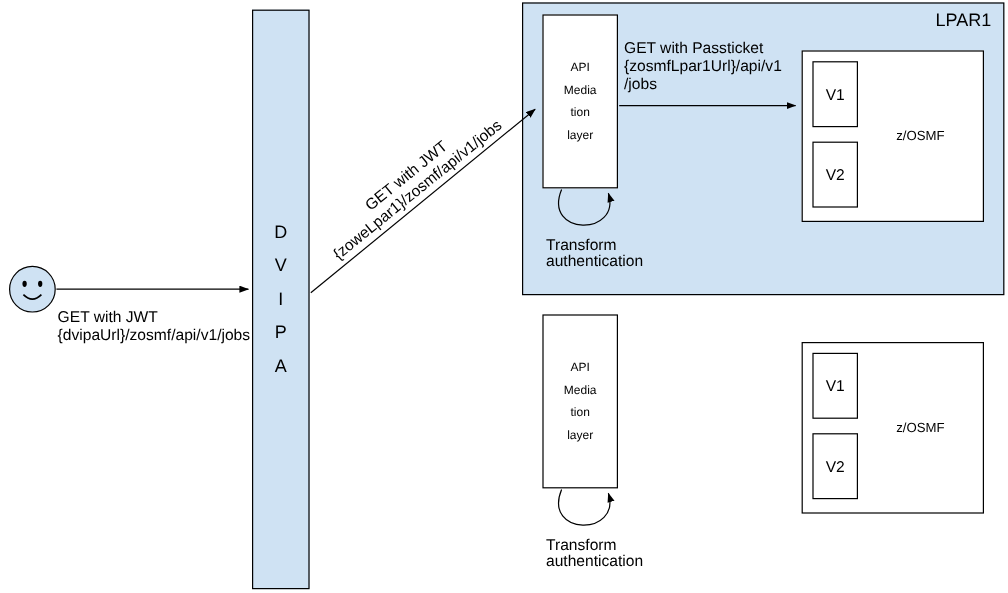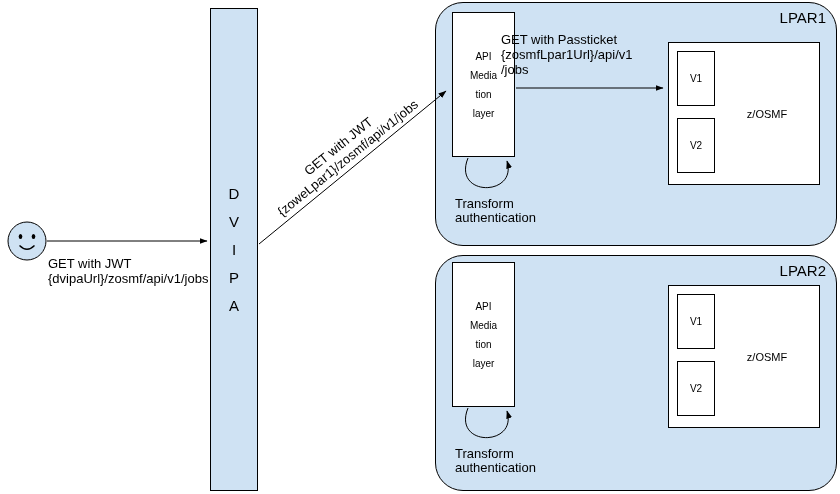--- a/index.html
+++ b/index.html
@@ -47,21 +47,20 @@
   }
   .dvipa .letter {
     font-size: 15px;
     line-height: 28px;
     text-align: center;
   }
 
   
   .lpar {
     z-index: 1;
-    border-radius: 28px;
   }
   .lpar-title {
     position: absolute;
     top: 6px; right: 10px;
     font-size: 15px;
     line-height: 18px;
     z-index: 2;
   }
 
   
@@ -94,21 +93,21 @@
   }
   .vbox {
     position: absolute;
     left: 8px;
     width: 38px; height: 55px;
     background: #ffffff;
     border: 1px solid #000;
     display: flex;
     align-items: center;
     justify-content: center;
-    font-size: 10px;
+    font-size: 13px;
   }
 
   .rotated-label {
     left: 343px; top: 152px;
     transform: translate(-50%, -50%) rotate(-39deg);
     text-align: center;
   }
 
   .transform-label { line-height: 14px; }
 </style>
@@ -164,40 +163,37 @@
     <div class="lpar-title">LPAR1</div>
   </div>
 
   <div class="box white apiml" style="left:452px; top:12px;">
     <div class="apiml-line">API</div>
     <div class="apiml-line">Media</div>
     <div class="apiml-line">tion</div>
     <div class="apiml-line">layer</div>
   </div>
 
-  <div class="label" style="left:501px; top:32px;">
+  <div class="label" style="left:520px; top:32px;">
     <div>GET with Passticket</div>
     <div>{zosmfLpar1Url}/api/v1</div>
     <div>/jobs</div>
   </div>
 
   <div class="box white zosmf" style="left:668px; top:42px;">
     <div class="zosmf-label">z/OSMF</div>
     <div class="vbox" style="top:8px;">V1</div>
     <div class="vbox" style="top:75px;">V2</div>
   </div>
 
   <div class="label transform-label" style="left:455px; top:197px;">
     <div>Transform</div>
     <div>authentication</div>
   </div>
 
-  <div class="box blue lpar" style="left:435px; top:255px; width:402px; height:236px;">
-    <div class="lpar-title">LPAR2</div>
-  </div>
 
   <div class="box white apiml" style="left:452px; top:262px;">
     <div class="apiml-line">API</div>
     <div class="apiml-line">Media</div>
     <div class="apiml-line">tion</div>
     <div class="apiml-line">layer</div>
   </div>
 
   <div class="box white zosmf" style="left:668px; top:285px;">
     <div class="zosmf-label">z/OSMF</div>

